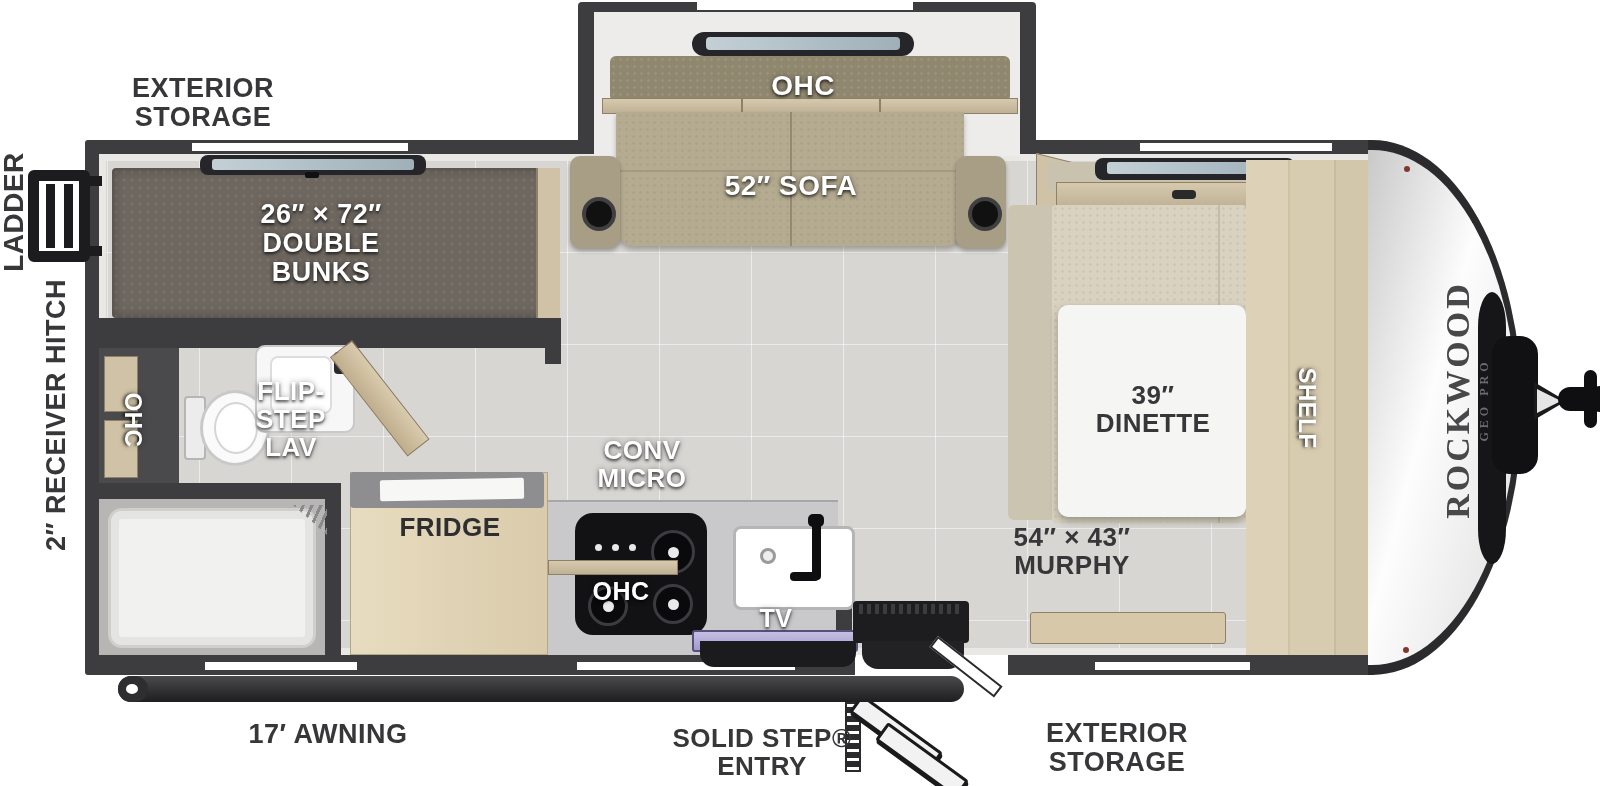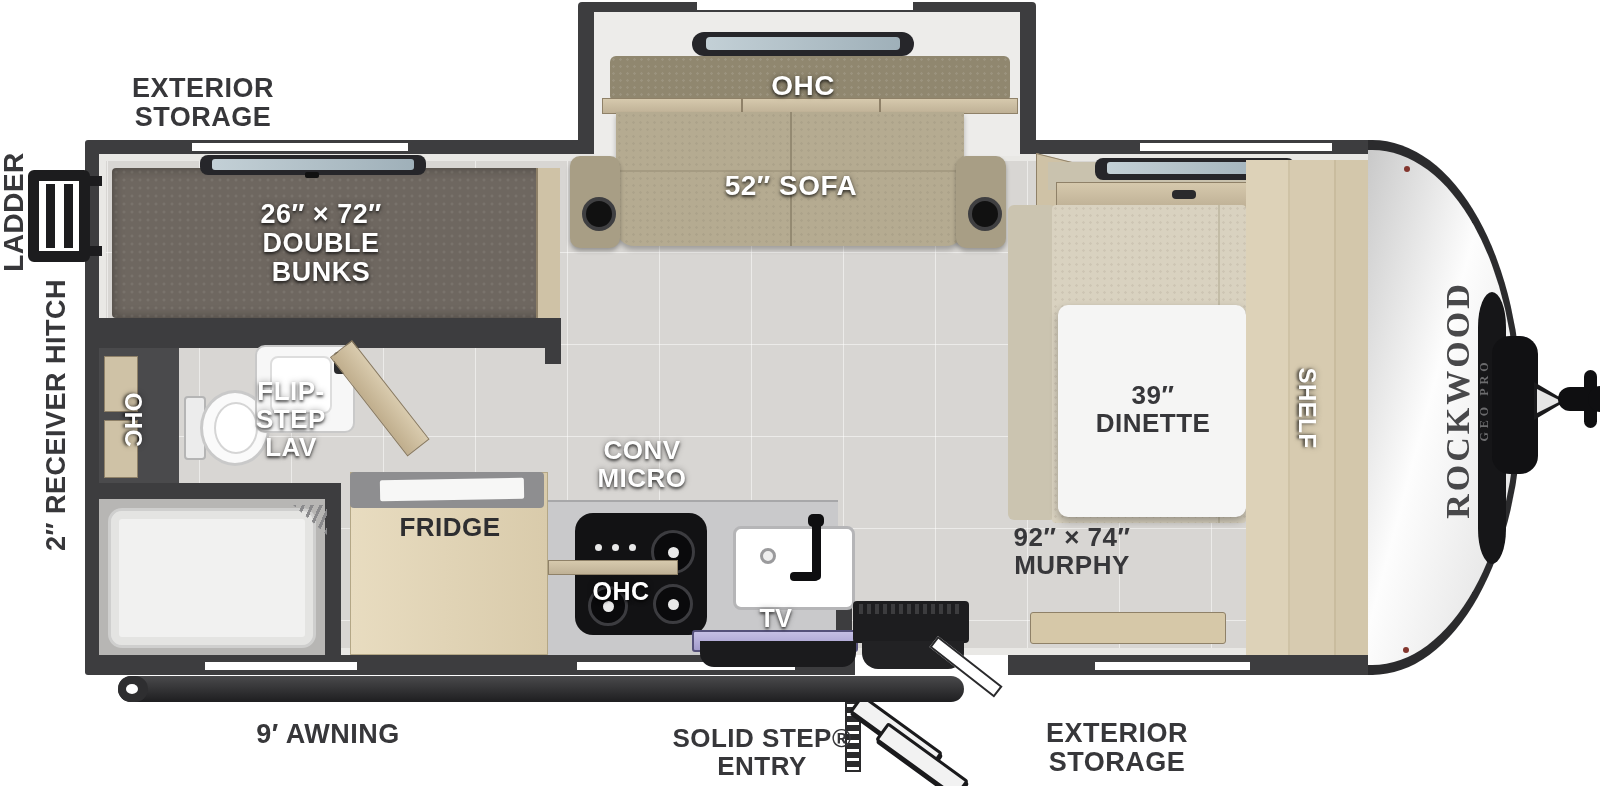--- a/index.html
+++ b/index.html
@@ -339,25 +339,25 @@
     <span>CONV</span>
     <span>MICRO</span>
   </div>
   <div class="lbl lbl-white lbl-kohc">OHC</div>
   <div class="lbl lbl-white lbl-tv">TV</div>
   <div class="lbl lbl-dinette">
     <span>39″</span>
     <span>DINETTE</span>
   </div>
   <div class="lbl lbl-murphy">
-    <span>92″ × 74″</span>
+    <span>54″ × 43″</span>
     <span>MURPHY</span>
   </div>
   <div class="lbl lbl-white lbl-shelf">SHELF</div>
-  <div class="lbl lbl-awning">9′ AWNING</div>
+  <div class="lbl lbl-awning">17′ AWNING</div>
   <div class="lbl lbl-entry">
     <span>SOLID STEP®</span>
     <span>ENTRY</span>
   </div>
   <div class="lbl lbl-ext-bottom">
     <span>EXTERIOR</span>
     <span>STORAGE</span>
   </div>
 
 </div>

